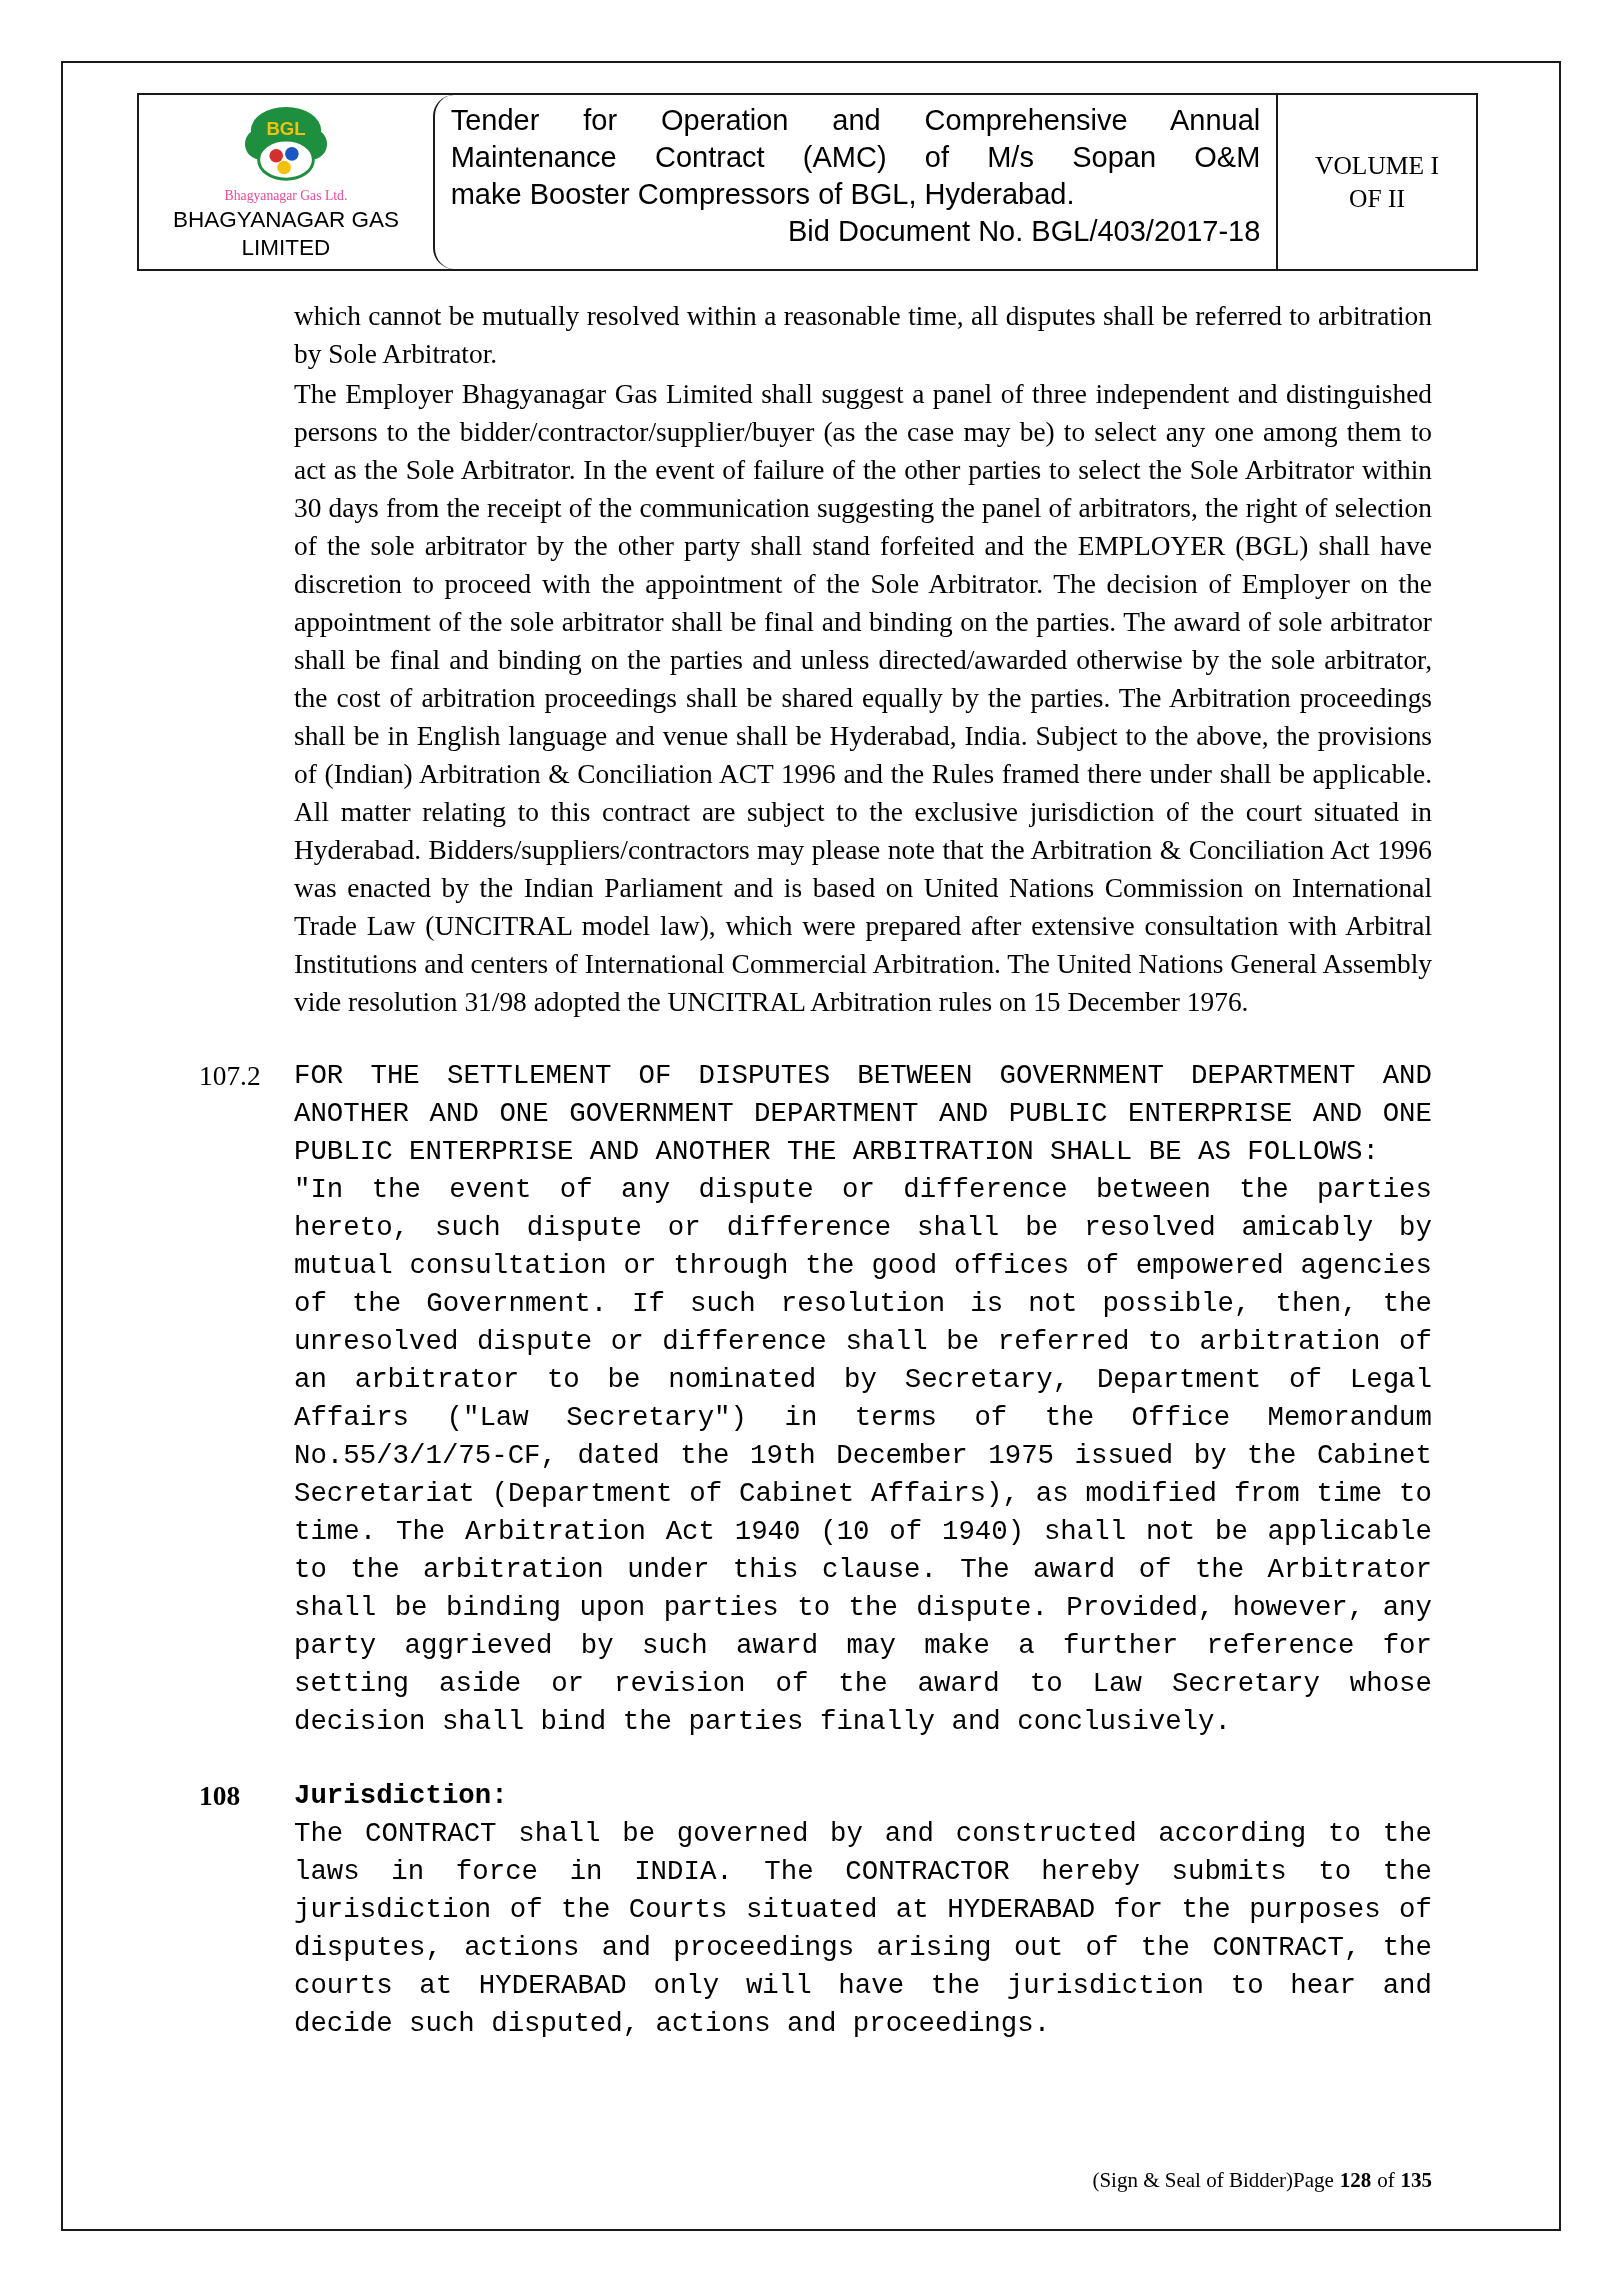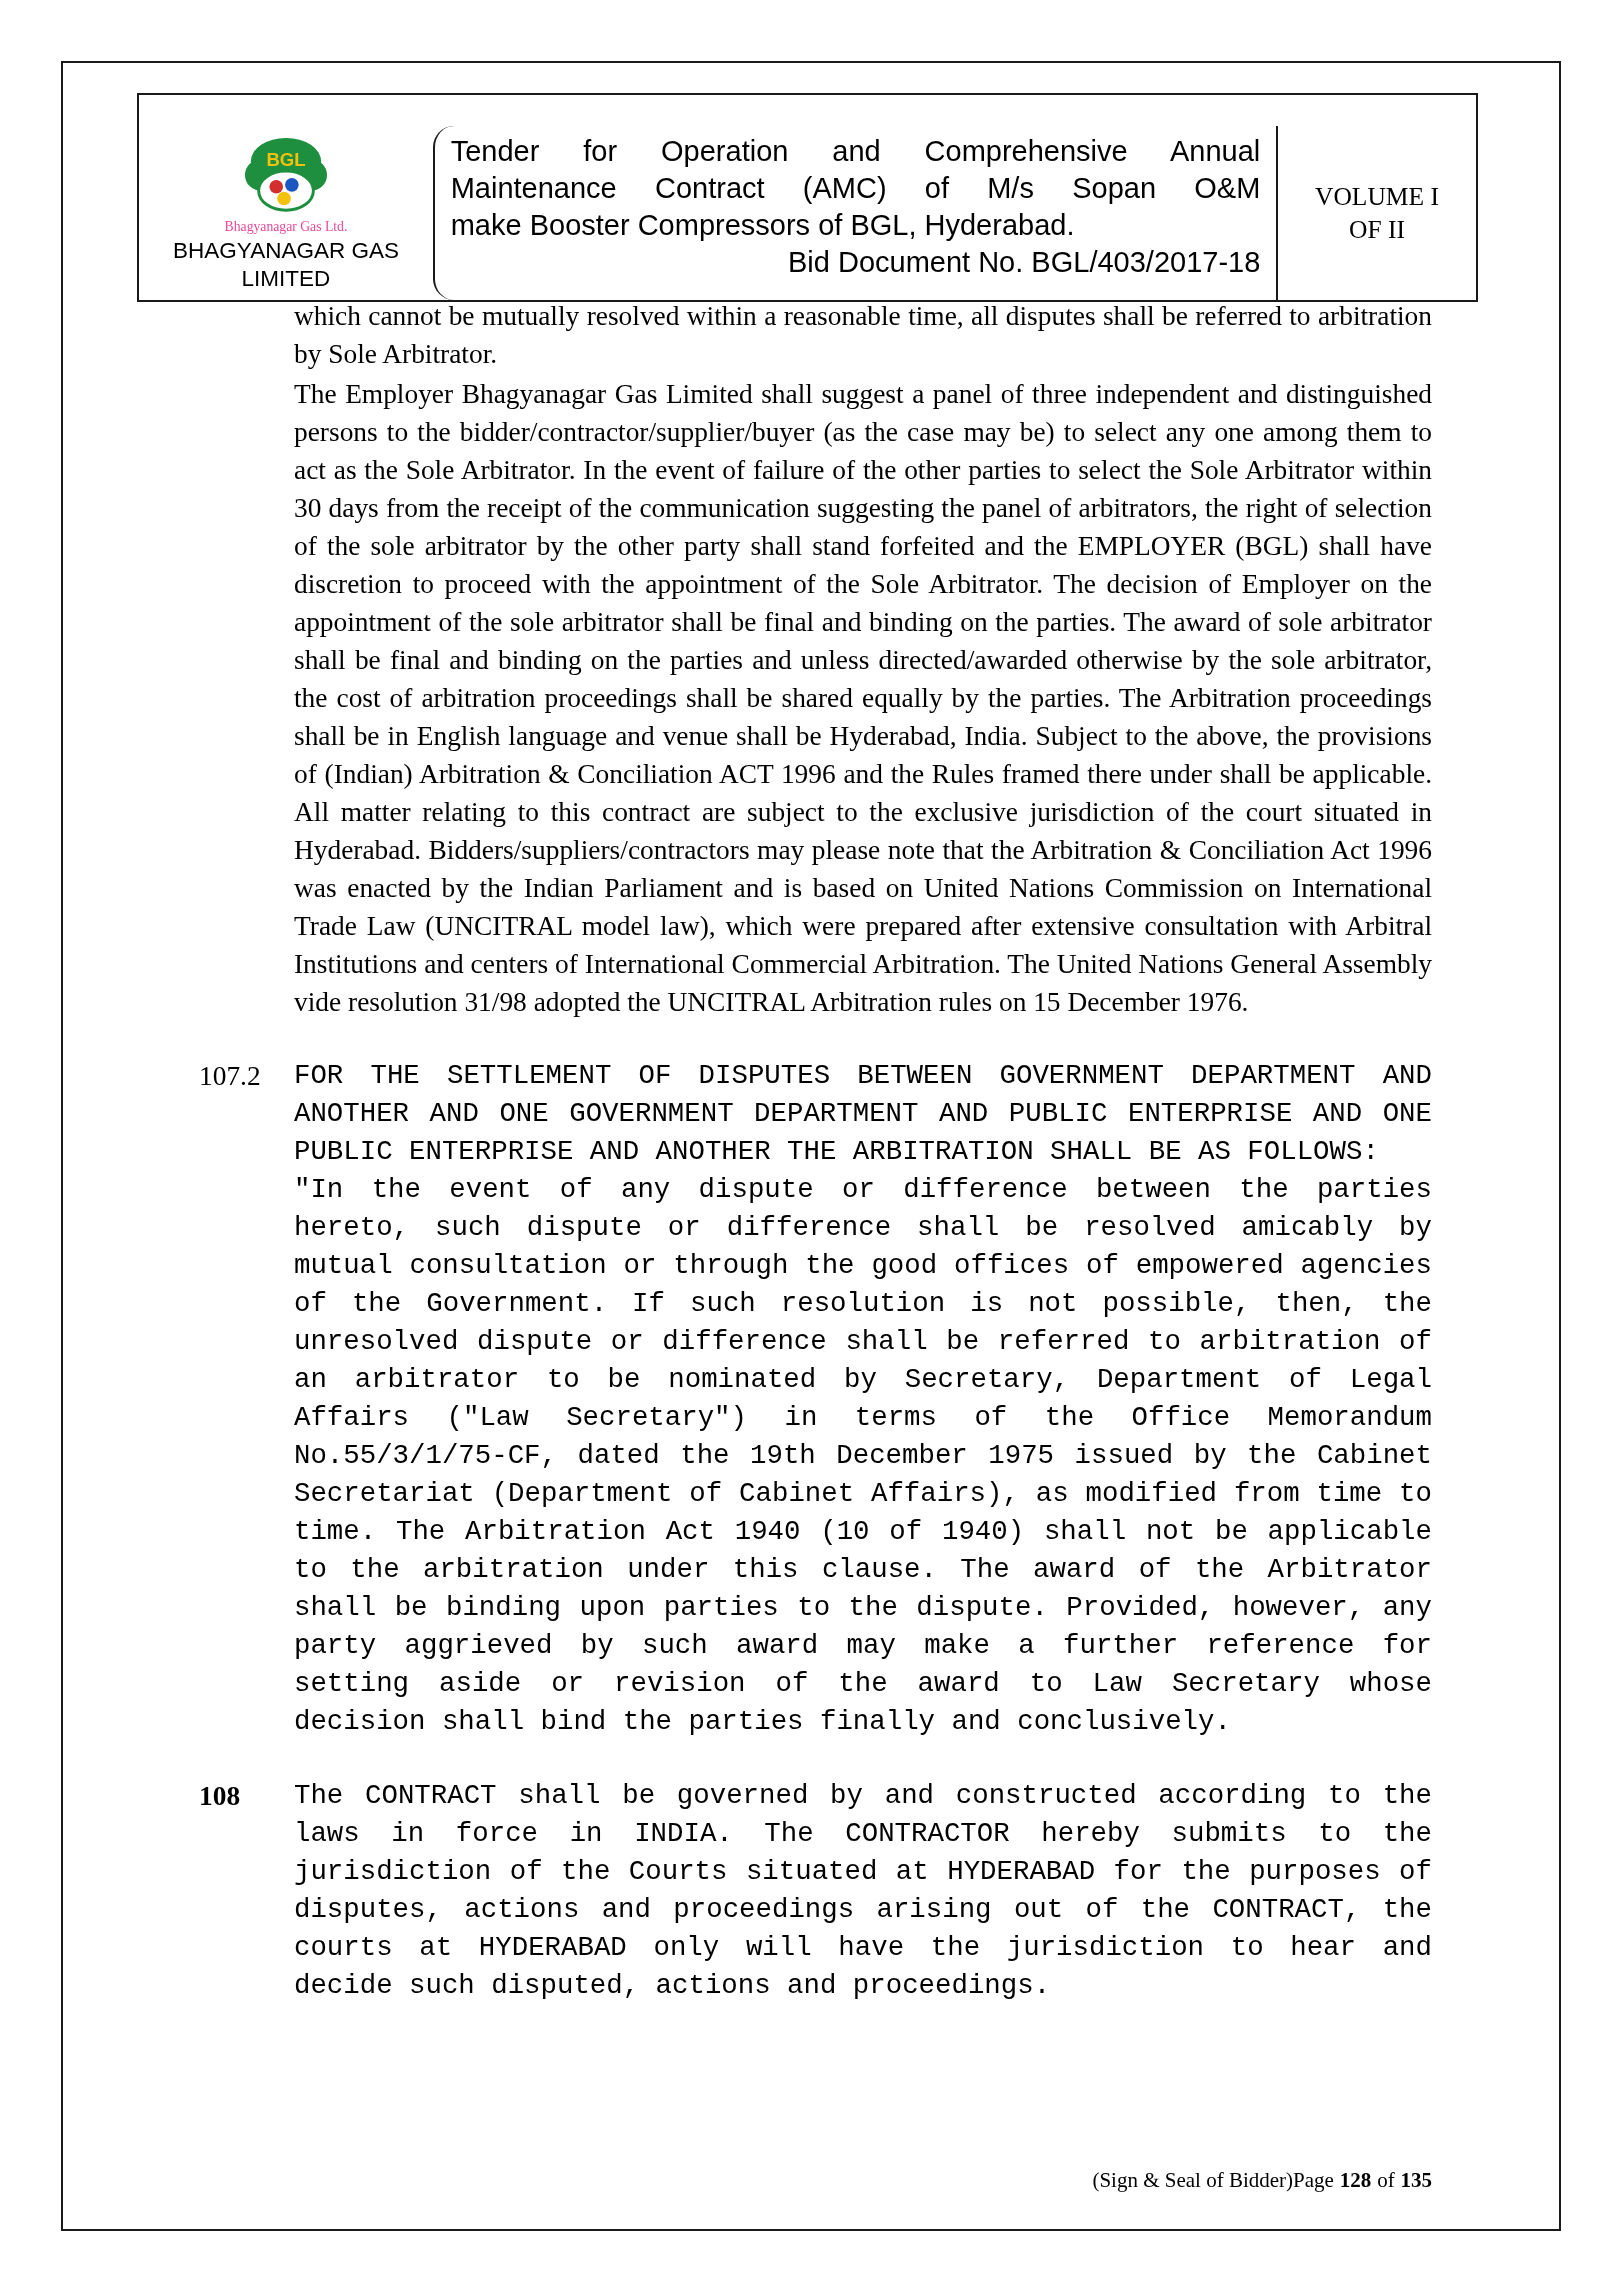--- a/index.html
+++ b/index.html
@@ -21,21 +21,21 @@
   }
   
   .header-table {
     position: absolute;
     left: 137px; top: 93px;
     width: 1341px;
     display: flex;
     border: 2px solid #1a1a1a;
     background: #fff;
   }
-  .cell { border-left: 2px solid #1a1a1a; margin-top: 31px; }
+  .cell { border-left: 2px solid #1a1a1a; }
   .cell:first-child { border-left: none; }
   .logo-cell {
     width: 294px;
     display: flex; flex-direction: column;
     align-items: center; justify-content: center;
     padding: 7.8px 5.9px;
   }
   .logo-sub {
     color: #ec4899;
     font-size: 13.7px;
@@ -139,20 +139,21 @@
       <div class="sec-num">107.2</div>
       <div class="sec-body">
         <div class="sec-heading">FOR THE SETTLEMENT OF DISPUTES BETWEEN GOVERNMENT DEPARTMENT AND ANOTHER AND ONE GOVERNMENT DEPARTMENT AND PUBLIC ENTERPRISE AND ONE PUBLIC ENTERPRISE AND ANOTHER THE ARBITRATION SHALL BE AS FOLLOWS:</div>
         <div class="sec-para">"In the event of any dispute or difference between the parties hereto, such dispute or difference shall be resolved amicably by mutual consultation or through the good offices of empowered agencies of the Government. If such resolution is not possible, then, the unresolved dispute or difference shall be referred to arbitration of an arbitrator to be nominated by Secretary, Department of Legal Affairs ("Law Secretary") in terms of the Office Memorandum No.55/3/1/75-CF, dated the 19th December 1975 issued by the Cabinet Secretariat (Department of Cabinet Affairs), as modified from time to time. The Arbitration Act 1940 (10 of 1940) shall not be applicable to the arbitration under this clause. The award of the Arbitrator shall be binding upon parties to the dispute. Provided, however, any party aggrieved by such award may make a further reference for setting aside or revision of the award to Law Secretary whose decision shall bind the parties finally and conclusively.</div>
       </div>
     </div>
 
     <div class="section">
       <div class="sec-num sec-num-bold">108</div>
       <div class="sec-body">
+        <div class="sec-heading sec-heading-bold">Jurisdiction:</div>
         <div class="sec-para">The CONTRACT shall be governed by and constructed according to the laws in force in INDIA. The CONTRACTOR hereby submits to the jurisdiction of the Courts situated at HYDERABAD for the purposes of disputes, actions and proceedings arising out of the CONTRACT, the courts at HYDERABAD only will have the jurisdiction to hear and decide such disputed, actions and proceedings.</div>
       </div>
     </div>
   </div>
 
   <div class="footer">
     <div>(Sign &amp; Seal of Bidder)</div>
     <div class="page-indicator">
       <span class="sp">Page</span><span class="sp bold">128</span><span class="sp">of</span><span class="bold">135</span>
     </div>

